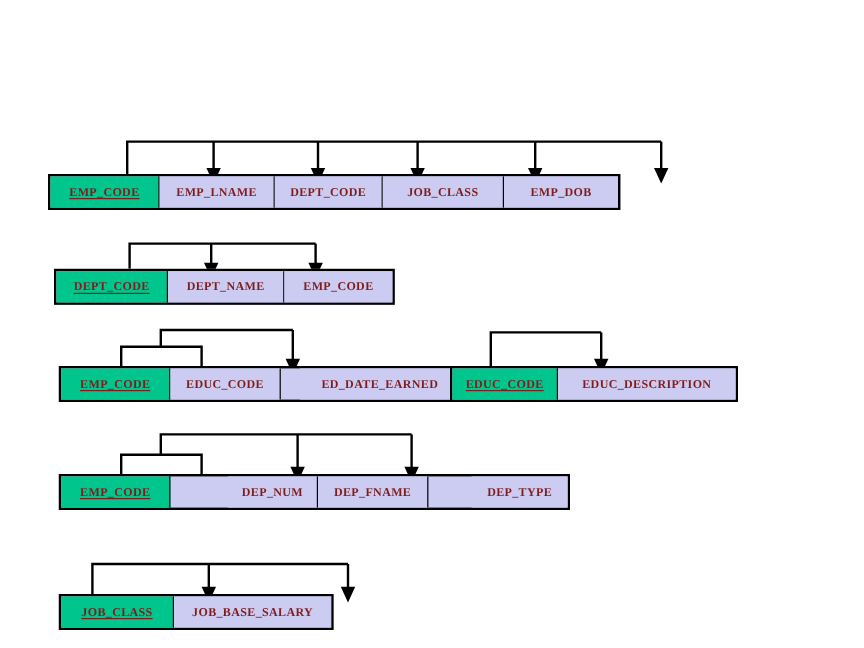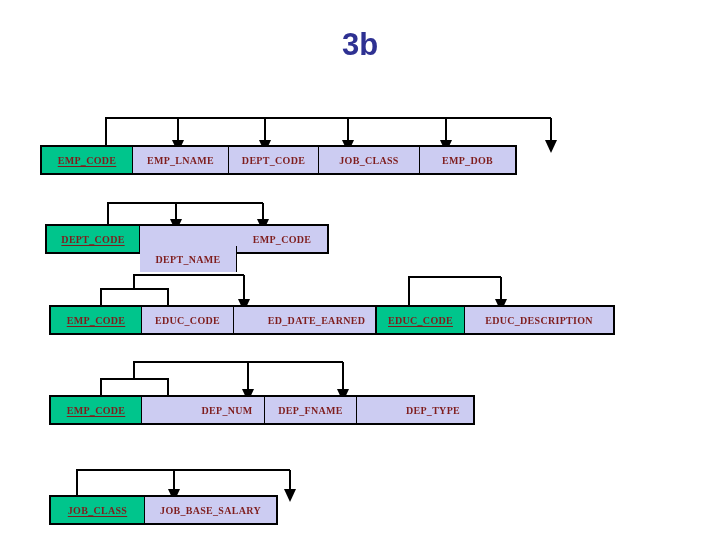--- a/index.html
+++ b/index.html
@@ -73,21 +73,20 @@
     top: 0;
     overflow: visible;
     pointer-events: none;
   }
 </style>
 </head>
 <body>
 
 <div id="canvas">
 
-  <div id="title">3b</div>
 
   <svg class="fd-svg" width="720" height="60" style="left:0px; top:110px;">
     <g stroke="#000000" stroke-width="2" fill="none">
       <path d="M106,35 L106,8 L551,8"></path>
       <path d="M178,8 L178,32"></path>
       <path d="M265,8 L265,32"></path>
       <path d="M348,8 L348,32"></path>
       <path d="M446,8 L446,32"></path>
       <path d="M551,8 L551,32"></path>
     </g>
@@ -118,21 +117,21 @@
     </g>
     <g fill="#000000" stroke="none">
       <path d="M170,24 L182,24 L176,37 Z"></path>
       <path d="M257,24 L269,24 L263,37 Z"></path>
     </g>
   </svg>
 
   <div class="table-wrap" style="left:45px; top:224px;">
     <div class="rel-table">
       <div class="attr pk" style="width:93px;">DEPT_CODE</div>
-      <div class="attr" style="width:97px;margin-top:20px;">DEPT_NAME</div>
+      <div class="attr" style="width:97px;">DEPT_NAME</div>
       <div class="attr" style="width:90px;">EMP_CODE</div>
     </div>
   </div>
 
   <svg class="fd-svg" width="420" height="60" style="left:0px; top:268px;">
     <g stroke="#000000" stroke-width="2" fill="none">
       <path d="M101,37 L101,21 L168,21 L168,37"></path>
       <path d="M134,21 L134,7 L244,7"></path>
       <path d="M244,7 L244,33"></path>
     </g>

